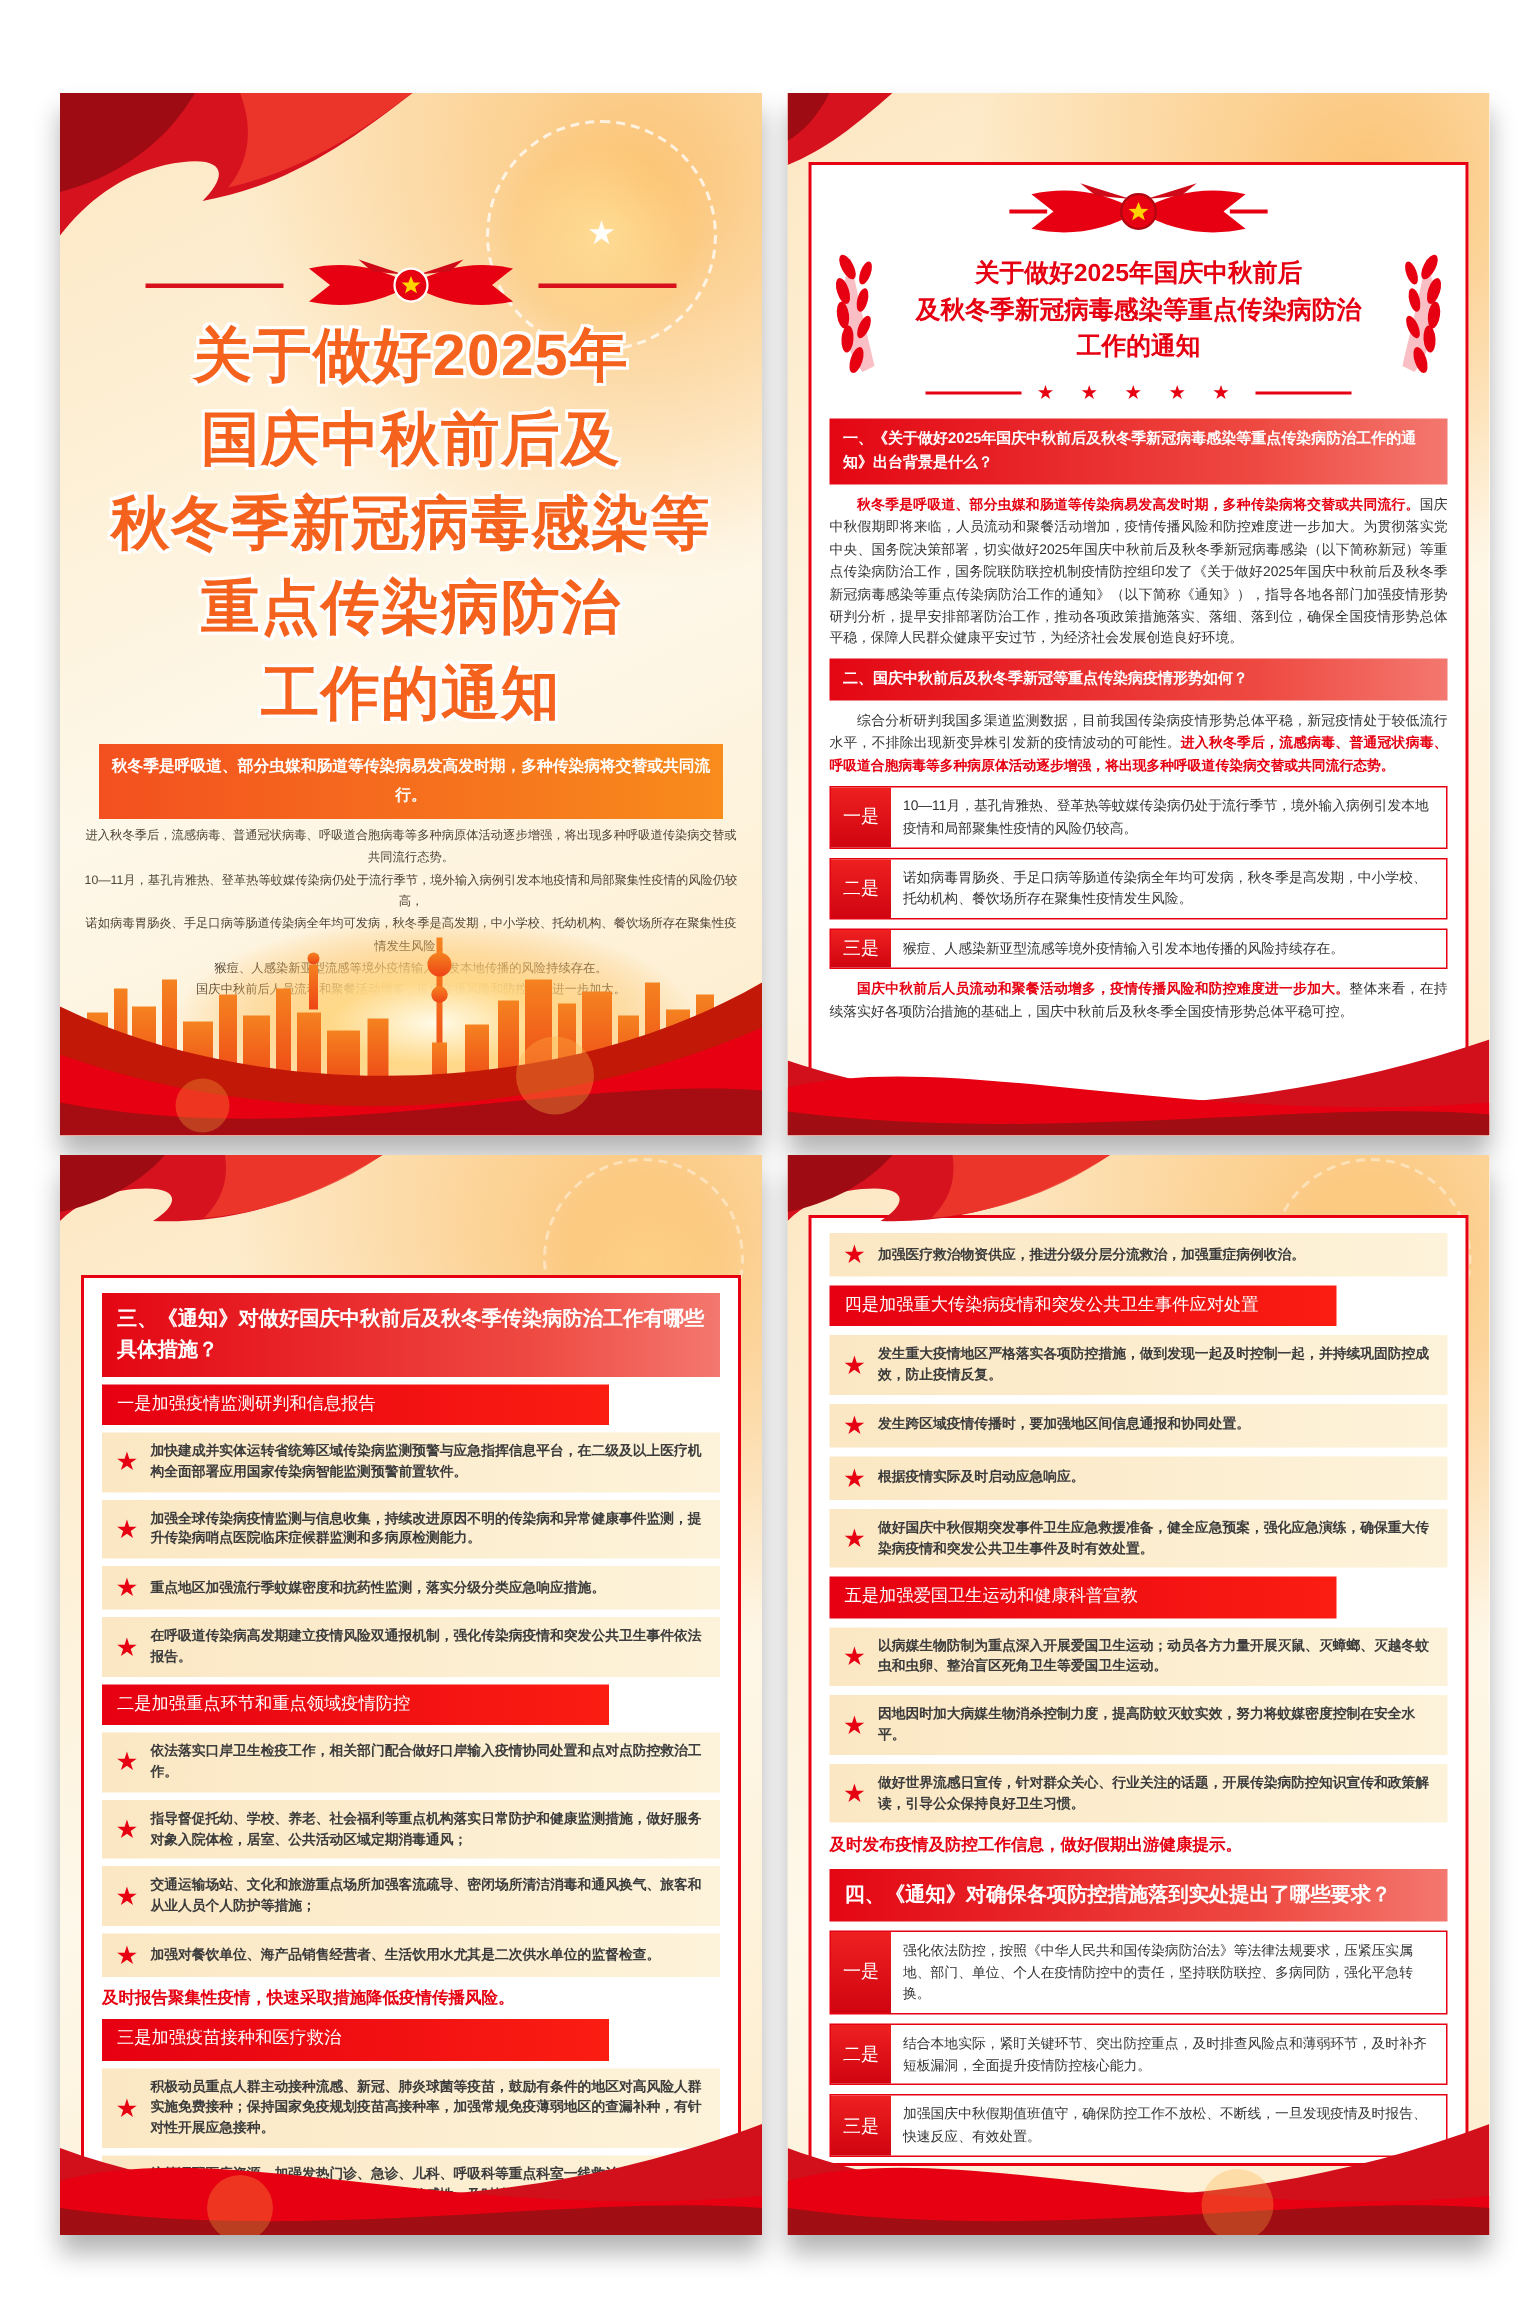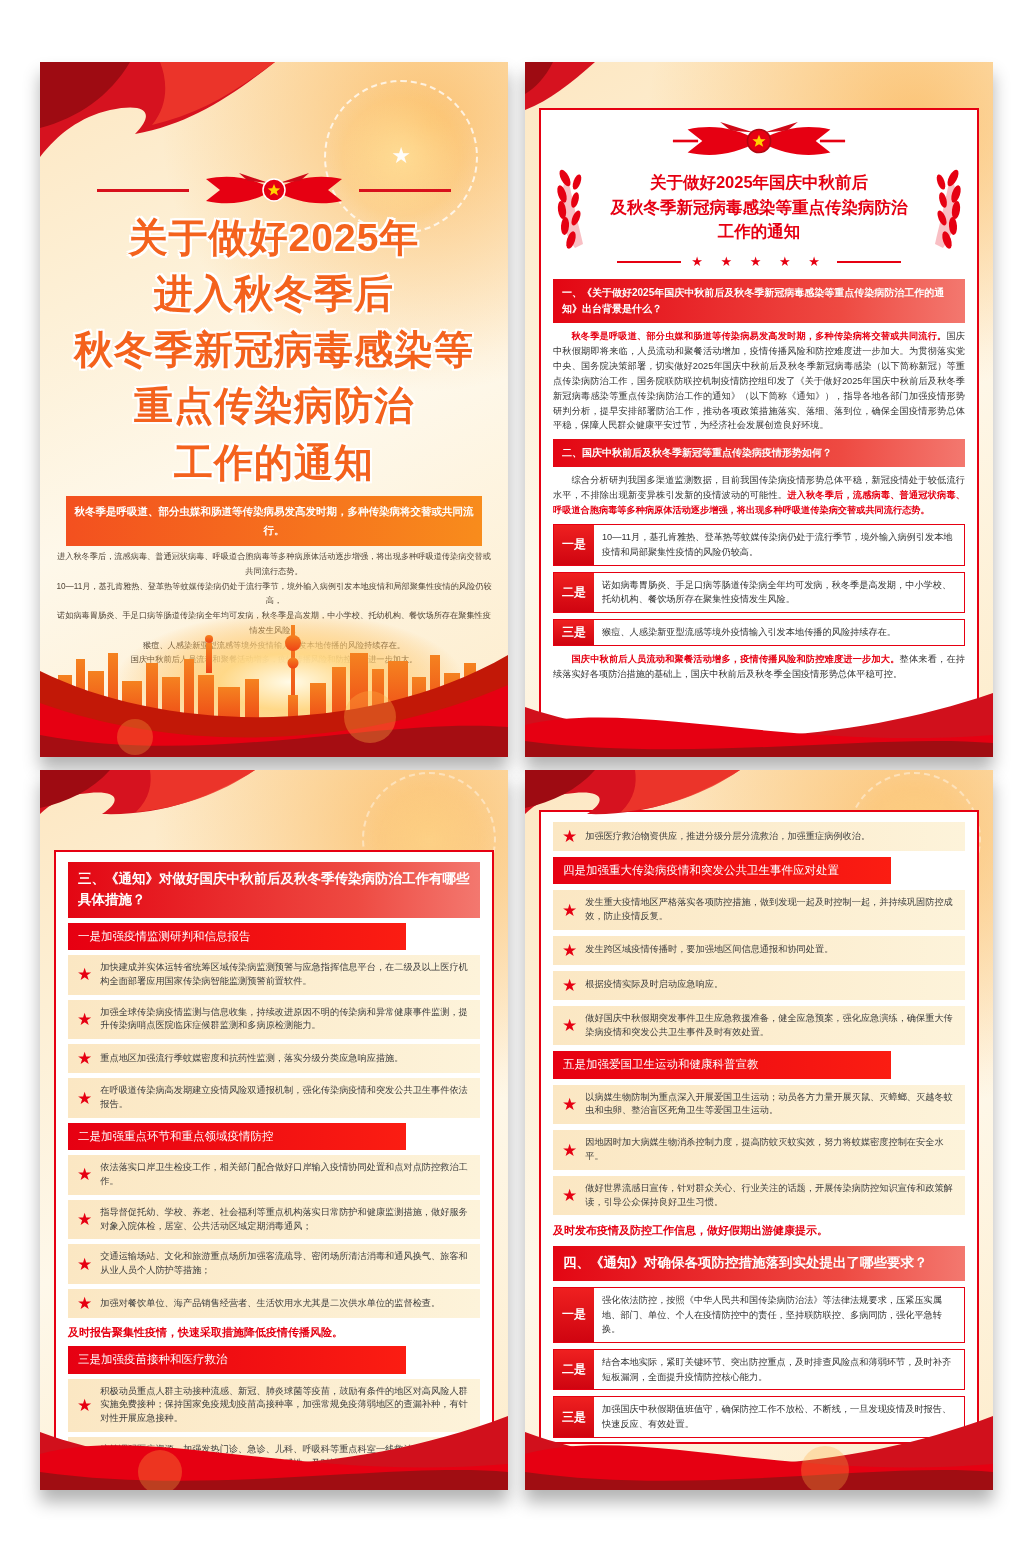--- a/index.html
+++ b/index.html
@@ -54,28 +54,28 @@
   .sec-bar{background:linear-gradient(90deg,#e30613 0%,#ee4a42 70%,#f3786f 100%);
            color:#fff;font-weight:bold;font-size:10px;line-height:1.6;padding:6px 9px;}
   .big-bar{background:linear-gradient(90deg,#e30613 0%,#ee4a42 70%,#f3786f 100%);
            color:#fff;font-weight:bold;font-size:13.5px;line-height:1.55;padding:7px 10px;}
   .sub-bar{background:linear-gradient(90deg,#e60012,#fb1d12);color:#fff;font-weight:normal;
            font-size:11.5px;line-height:1.5;padding:5px 10px;width:82%;box-sizing:border-box;}
   .para{margin:0;font-size:9.2px;line-height:1.62;color:#333;text-align:justify;text-indent:2em;}
   .lead{color:#e60012;font-weight:bold;}
 
   .point{display:flex;border:1px solid #e60012;background:#fff;align-items:stretch;}
-  .point .badge{background:linear-gradient(180deg,#ef2020,#cf0410);color:#fff;font-weight:bold;
+  .point .badge{background:linear-gradient(180deg,#ef2020,#cf0410);color:#fff;font-weight:normal;
            font-size:12px;min-width:40px;display:flex;align-items:center;justify-content:center;flex:none;}
   .point .ptext{flex:1;font-size:9.2px;line-height:1.6;color:#333;padding:5px 8px;}
 
   .item{display:flex;gap:8px;align-items:center;
         background:linear-gradient(90deg,#fbe7c3,#fdf3da);padding:6px 9px;}
   .item .star{color:#e60012;font-size:17px;line-height:1;flex:none;}
-  .item .itext{font-size:9.2px;line-height:1.5;color:#3c3c3c;font-weight:normal;}
+  .item .itext{font-size:9.2px;line-height:1.5;color:#3c3c3c;font-weight:bold;}
   .note{color:#e60012;font-weight:bold;font-size:11px;line-height:1.5;margin:1px 0;}
 </style>
 </head>
 <body>
 
 <div class="page">
 
   <div class="poster" id="p1">
     <div class="glow"></div>
     <div class="emblem" style="right:30px;top:18px;width:150px;height:150px;">
@@ -96,21 +96,21 @@
         <path d="M160,26 L100,6 L118,22 Z" fill="#cf0a18"></path>
         <path d="M180,26 L240,6 L222,22 Z" fill="#cf0a18"></path>
         <circle cx="170" cy="40" r="22" fill="#e60012" stroke="#ffffff" stroke-width="3"></circle>
         <polygon points="170,28 173.5,36.5 182.5,36.8 175.5,42.5 178,51 170,46 162,51 164.5,42.5 157.5,36.8 166.5,36.5" fill="#ffd200"></polygon>
       </svg>
       <div class="ln"></div>
     </div>
 
     <div class="p1-title">
       <div>关于做好2025年</div>
-      <div>进入秋冬季后</div>
+      <div>国庆中秋前后及</div>
       <div>秋冬季新冠病毒感染等</div>
       <div>重点传染病防治</div>
       <div>工作的通知</div>
     </div>
 
     <div class="p1-box">
       <div>秋冬季是呼吸道、部分虫媒和肠道等传染病易发高发时期，多种传染病将交替或共同流行。</div>
     </div>
 
     <div class="p1-details">

